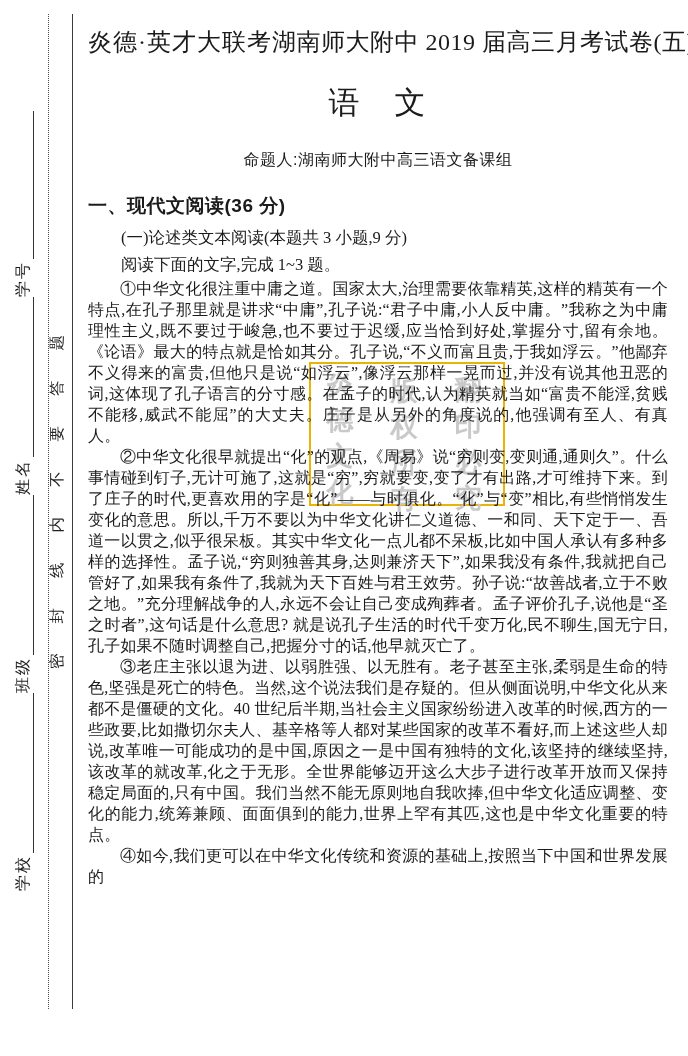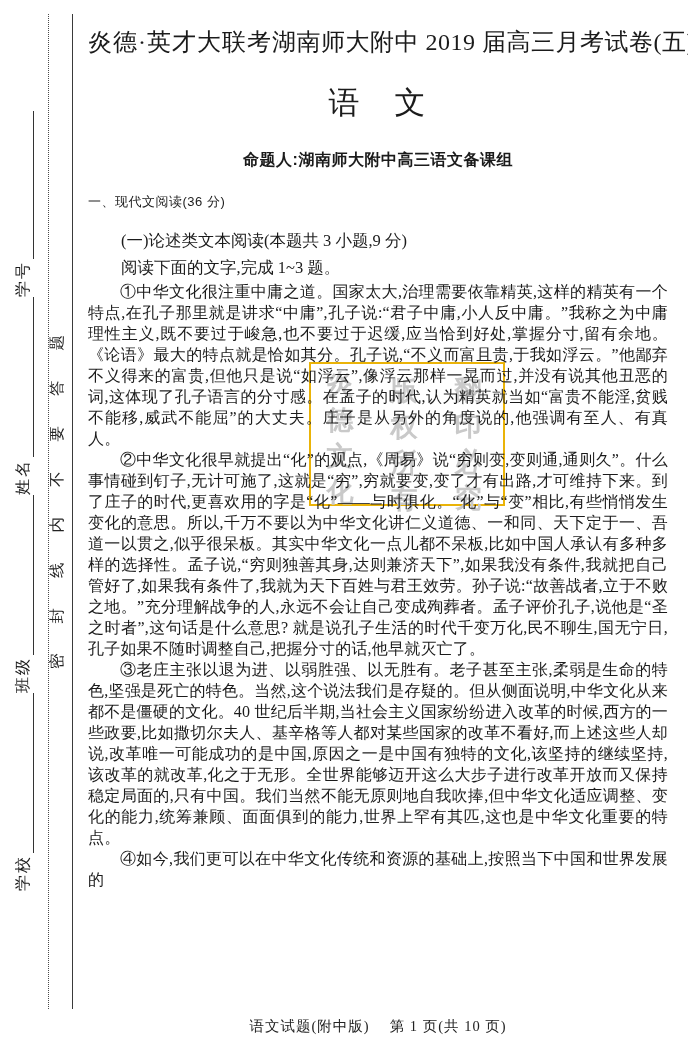--- a/index.html
+++ b/index.html
@@ -60,34 +60,34 @@
     letter-spacing:0.5px;
   }
   .title .brand{font-weight:400;letter-spacing:1px;}
   .subject{
     margin:24px 0 0 0;text-align:center;
     font-size:31px;font-weight:normal;letter-spacing:2px;
   }
   .setter{
     margin-top:26px;text-align:center;
     font-family:"Liberation Sans","DejaVu Sans",sans-serif;
-    font-weight:bold;font-size:16px;letter-spacing:0.5px;
+    font-weight:normal;font-size:16px;letter-spacing:0.5px;
   }
   .instructions{
     margin-top:22px;text-align:center;font-size:16.5px;
   }
   .sec-heading{
     margin:22px 0 0 0;
     font-family:"Liberation Sans","DejaVu Sans",sans-serif;
-    font-weight:normal;font-size:13px;letter-spacing:0.5px;
+    font-weight:bold;font-size:19px;letter-spacing:0.5px;
   }
   .sub-line{
     margin:0;font-size:16.5px;line-height:27px;text-indent:2em;
   }
-  .sub-line.first{margin-top:16px;}
+  .sub-line.first{margin-top:5px;}
   .body-para{
     margin:0;font-size:16px;line-height:21px;text-indent:2em;
     text-align:justify;letter-spacing:0.2px;
   }
   .footer{
     position:absolute;left:88px;top:1017px;width:580px;
     text-align:center;font-size:14.5px;letter-spacing:1px;color:#222;
   }
 </style>
 </head>
@@ -135,15 +135,14 @@
 
     <p class="sub-line first">(一)论述类文本阅读(本题共 3 小题,9 分)</p>
     <p class="sub-line">阅读下面的文字,完成 1~3 题。</p>
 
     <p class="body-para">①中华文化很注重中庸之道。国家太大,治理需要依靠精英,这样的精英有一个特点,在孔子那里就是讲求“中庸”,孔子说:“君子中庸,小人反中庸。”我称之为中庸理性主义,既不要过于峻急,也不要过于迟缓,应当恰到好处,掌握分寸,留有余地。《论语》最大的特点就是恰如其分。孔子说,“不义而富且贵,于我如浮云。”他鄙弃不义得来的富贵,但他只是说“如浮云”,像浮云那样一晃而过,并没有说其他丑恶的词,这体现了孔子语言的分寸感。在孟子的时代,认为精英就当如“富贵不能淫,贫贱不能移,威武不能屈”的大丈夫。庄子是从另外的角度说的,他强调有至人、有真人。</p>
     <p class="body-para">②中华文化很早就提出“化”的观点,《周易》说“穷则变,变则通,通则久”。什么事情碰到钉子,无计可施了,这就是“穷”,穷就要变,变了才有出路,才可维持下来。到了庄子的时代,更喜欢用的字是“化”——与时俱化。“化”与“变”相比,有些悄悄发生变化的意思。所以,千万不要以为中华文化讲仁义道德、一和同、天下定于一、吾道一以贯之,似乎很呆板。其实中华文化一点儿都不呆板,比如中国人承认有多种多样的选择性。孟子说,“穷则独善其身,达则兼济天下”,如果我没有条件,我就把自己管好了,如果我有条件了,我就为天下百姓与君王效劳。孙子说:“故善战者,立于不败之地。”充分理解战争的人,永远不会让自己变成殉葬者。孟子评价孔子,说他是“圣之时者”,这句话是什么意思? 就是说孔子生活的时代千变万化,民不聊生,国无宁日,孔子如果不随时调整自己,把握分寸的话,他早就灭亡了。</p>
     <p class="body-para">③老庄主张以退为进、以弱胜强、以无胜有。老子甚至主张,柔弱是生命的特色,坚强是死亡的特色。当然,这个说法我们是存疑的。但从侧面说明,中华文化从来都不是僵硬的文化。40 世纪后半期,当社会主义国家纷纷进入改革的时候,西方的一些政要,比如撒切尔夫人、基辛格等人都对某些国家的改革不看好,而上述这些人却说,改革唯一可能成功的是中国,原因之一是中国有独特的文化,该坚持的继续坚持,该改革的就改革,化之于无形。全世界能够迈开这么大步子进行改革开放而又保持稳定局面的,只有中国。我们当然不能无原则地自我吹捧,但中华文化适应调整、变化的能力,统筹兼顾、面面俱到的能力,世界上罕有其匹,这也是中华文化重要的特点。</p>
     <p class="body-para">④如今,我们更可以在中华文化传统和资源的基础上,按照当下中国和世界发展的</p>
   </div>
 
-  <div class="footer">语文试题(附中版)　 第 1 页(共 10 页)</div>
 
 </div>
 
 </body></html>

